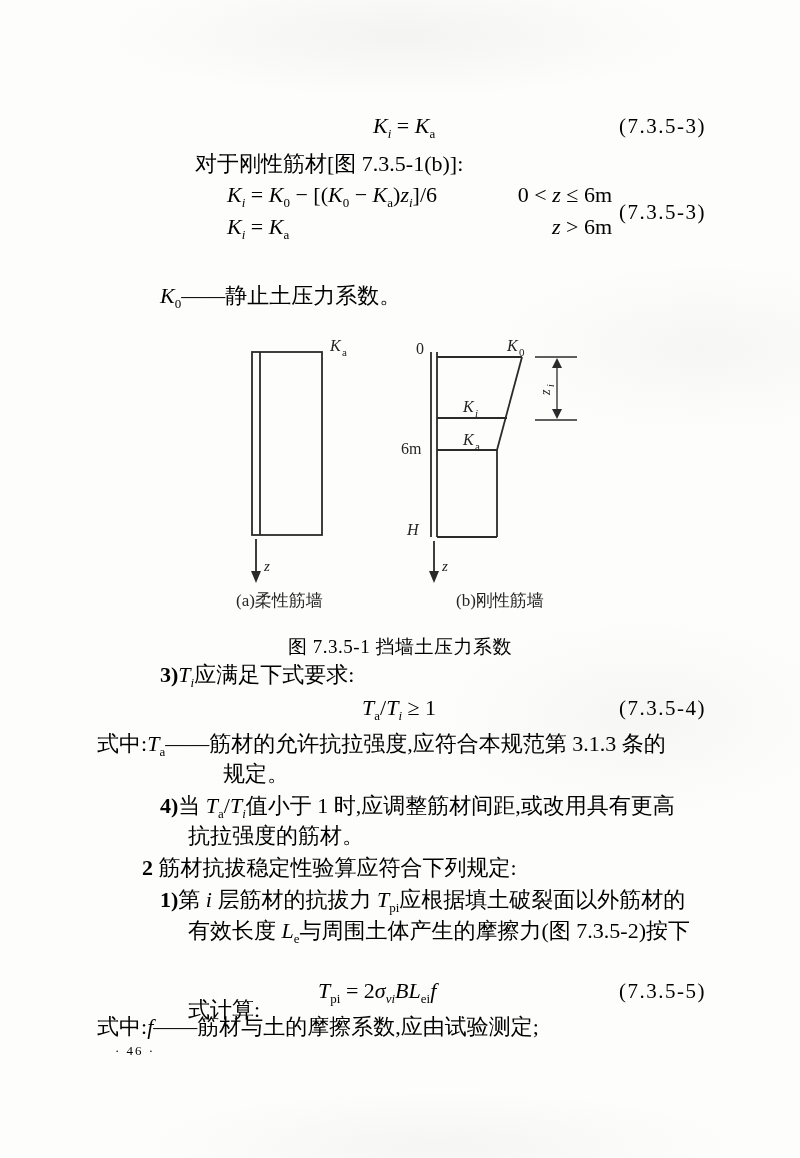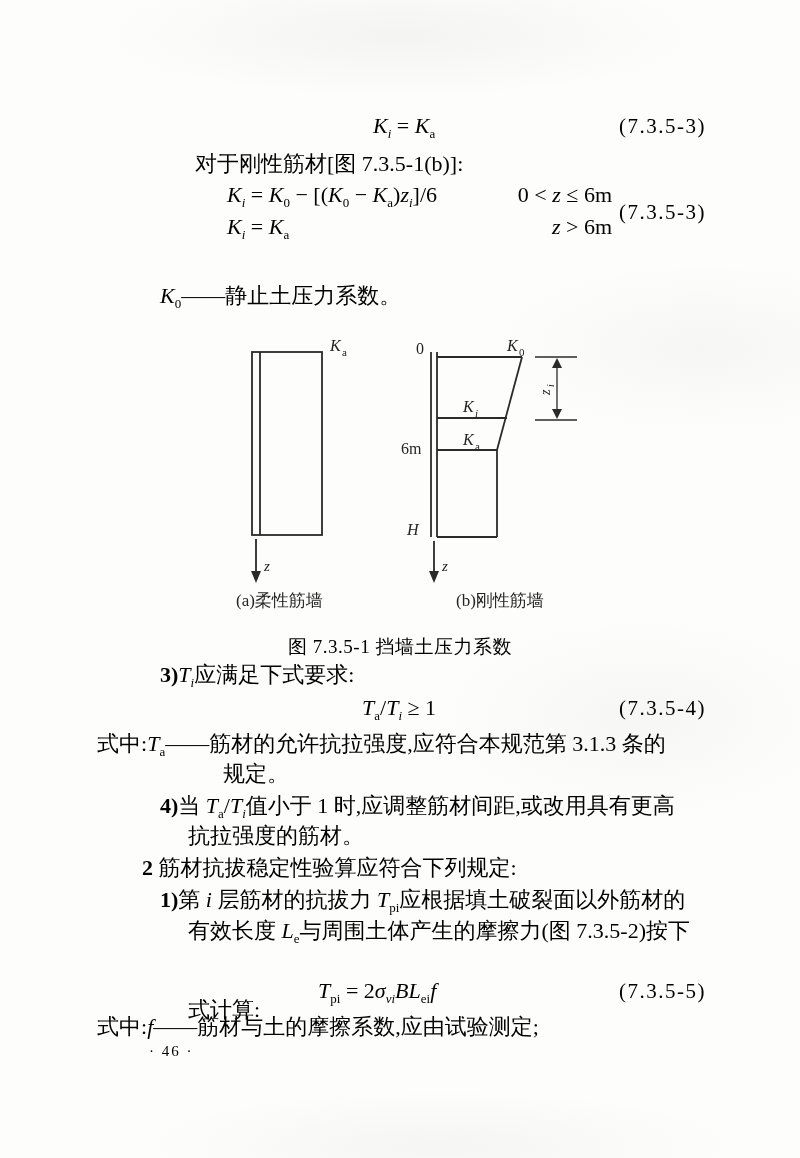--- a/index.html
+++ b/index.html
@@ -23,21 +23,21 @@
   .line .it, .eq .it{font-style:italic;}
   .line .b{font-weight:bold;}
   sub{font-size:13px;line-height:0;}
   .eq{font-size:22px;}
   .eq-label{
     position:absolute;right:94px;font-size:21px;letter-spacing:1.5px;white-space:nowrap;
   }
   .eq-group{position:absolute;left:227px;top:182px;width:385px;}
   .eq-group .row{display:flex;justify-content:space-between;height:32px;align-items:flex-start;}
   .fig-title{position:absolute;left:0;width:100%;text-align:center;font-size:19px;letter-spacing:0.5px;}
-  .pagenum{position:absolute;font-size:15px;letter-spacing:2px;margin-left:34px;}
+  .pagenum{position:absolute;font-size:13px;letter-spacing:2px;}
   svg text{fill:#242424;}
   .svg-it{font-style:italic;}
 </style>
 </head>
 <body>
 
 <div class="page">
 
   <div class="line eq" style="left:373px;top:112px;"><span class="it">K</span><sub class="it">i</sub><span> = </span><span class="it">K</span><sub>a</sub></div>
   <div class="eq-label" style="top:114px;">(7.3.5-3)</div>

